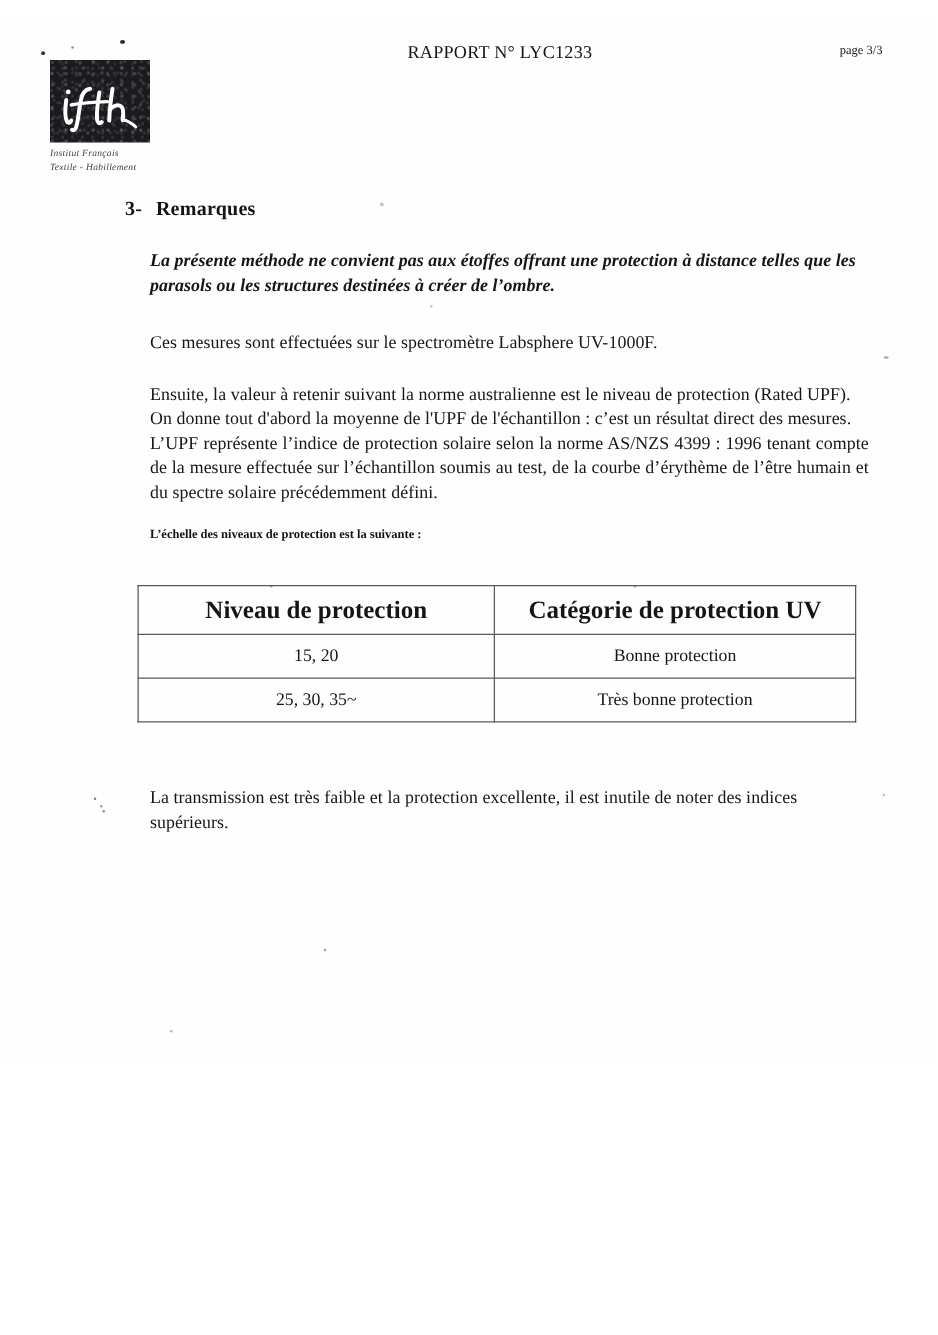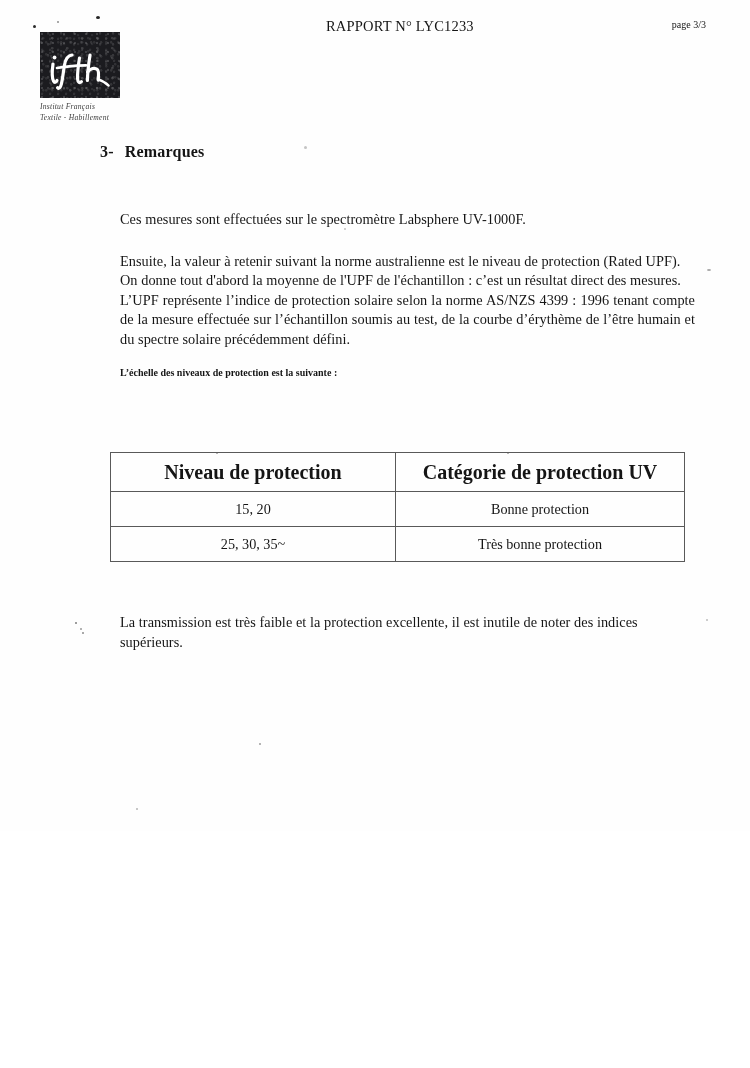--- a/index.html
+++ b/index.html
@@ -6,21 +6,21 @@
   html, body {
     margin: 0;
     padding: 0;
     background: #ffffff;
   }
 
   .page {
     position: relative;
     width: 750px;
     height: 831px;
-    margin: 0 auto;
+    margin: 16px auto;
     background: #fefefe;
     overflow: hidden;
     font-family: "Liberation Serif", "DejaVu Serif", serif;
     color: #151515;
     -webkit-font-smoothing: antialiased;
   }
 
   
   .speck {
     position: absolute;
@@ -249,20 +249,21 @@
       <div>Textile - Habillement</div>
     </div>
   </div>
 
   <div class="section-heading">
     <span class="num">3-</span><span>Remarques</span>
   </div>
 
   <div class="content">
 
+    <p class="para-italic">La présente méthode ne convient pas aux étoffes offrant une protection à distance telles que les parasols ou les structures destinées à créer de l’ombre.</p>
 
     <div class="gap-26"></div>
 
     <p class="para">Ces mesures sont effectuées sur le spectromètre Labsphere UV-1000F.</p>
 
     <div class="gap-22"></div>
 
     <p class="para">Ensuite, la valeur à retenir suivant la norme australienne est le niveau de protection (Rated UPF).</p>
 
     <p class="para">On donne tout d'abord la moyenne de l'UPF de l'échantillon : c’est un résultat direct des mesures.</p>

